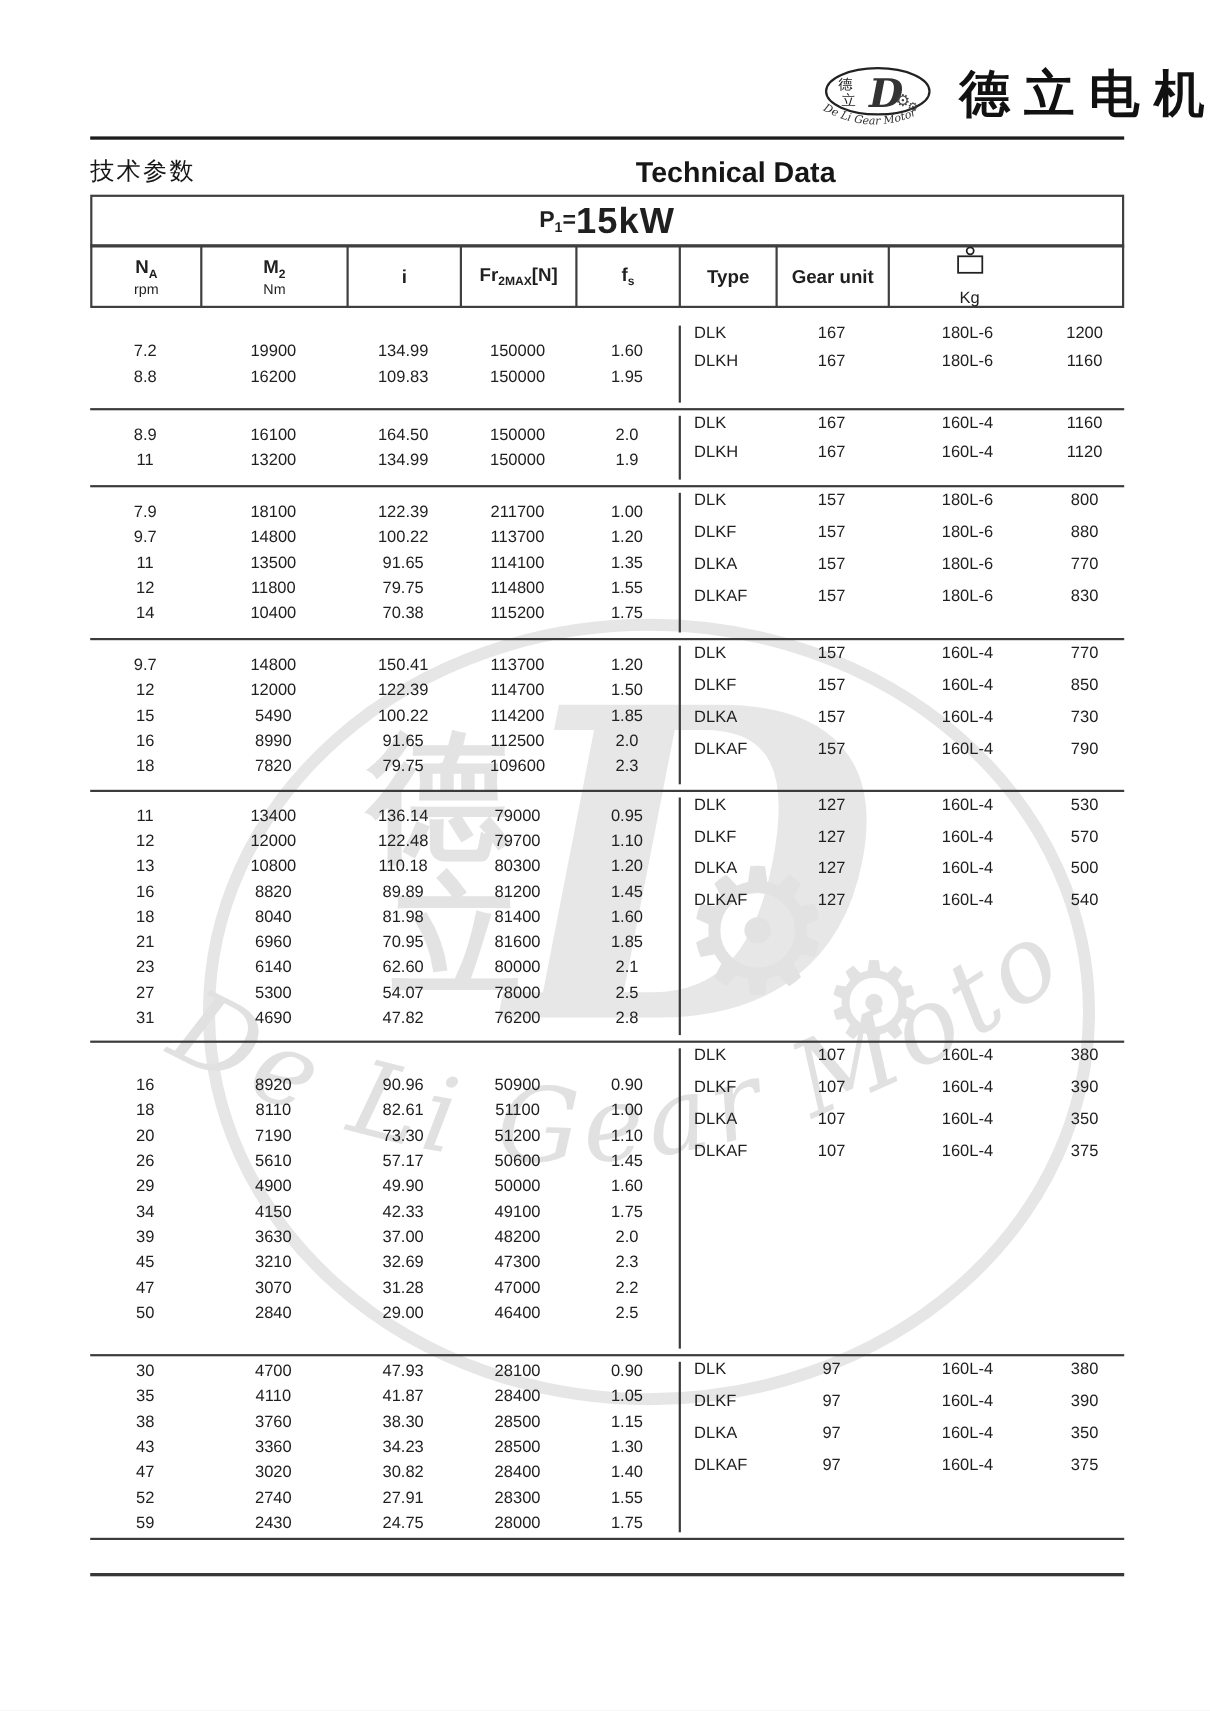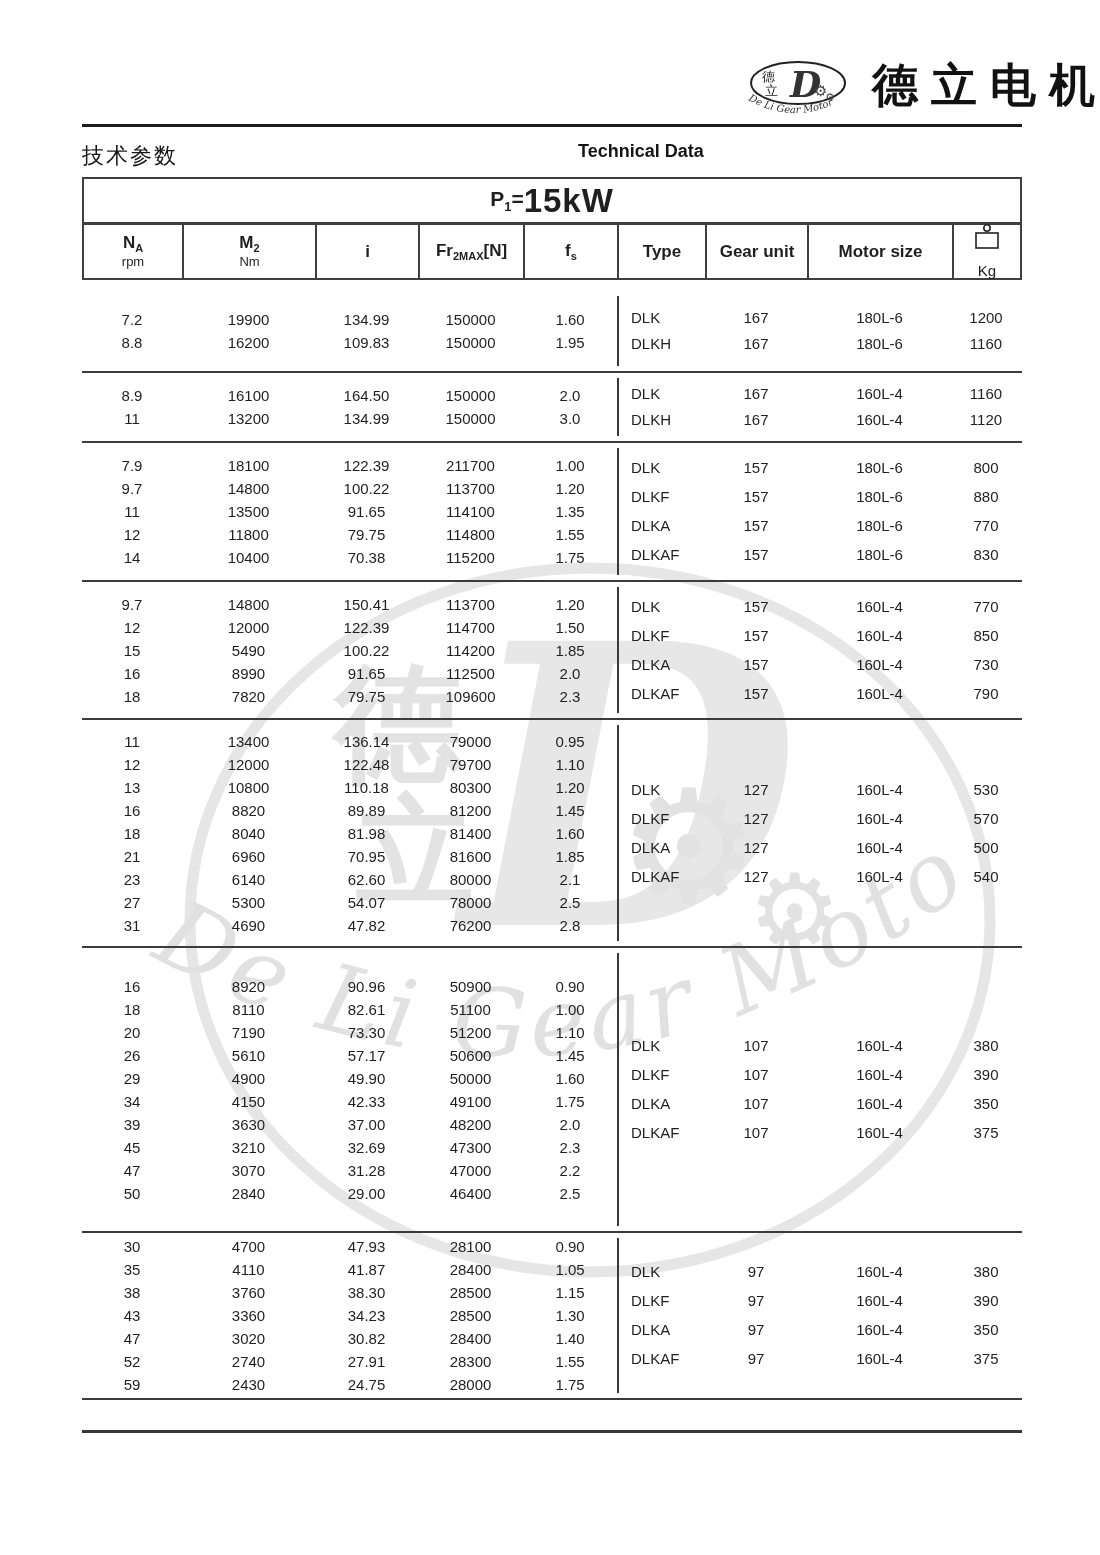--- a/index.html
+++ b/index.html
@@ -18,21 +18,21 @@
   .band{position:absolute;z-index:1;}
   
   .brand-row{top:48px;left:738px;display:flex;align-items:center;}
   .brand-name{
     font-family:"DejaVu Serif","Liberation Serif",serif;
     font-weight:bold;font-size:46px;letter-spacing:13px;
     color:#111;margin-left:12px;white-space:nowrap;
   }
   .top-rule{top:124px;left:82px;width:940px;height:3px;background:#1c1c1c;}
   .title-zh{top:141px;left:82px;font-size:22px;color:#161616;letter-spacing:2px;}
-  .title-en{top:141px;left:578px;font-size:18px;font-weight:bold;color:#161616;}
+  .title-en{top:141px;left:578px;font-size:26px;font-weight:bold;color:#161616;}
   .power-box{
     top:177px;left:82px;width:940px;height:48px;
     border:2px solid #3f3f3f;
     display:flex;align-items:center;justify-content:center;
   }
   .p-label{font-size:21px;font-weight:bold;}
   .p-label sub{font-size:13px;font-weight:bold;}
   .p-value{font-size:33px;font-weight:bold;letter-spacing:1px;}
   
   .thead{
@@ -55,21 +55,21 @@
   .group{
     display:flex;align-items:stretch;
     border-bottom:2px solid #3b3b3b;
   }
   .group:last-of-type{border-bottom:none;}
   .gleft{
     width:535px;display:flex;flex-direction:column;justify-content:center;
   }
   .gright{
     width:405px;position:relative;
-    display:flex;flex-direction:column;justify-content:center;
+    display:flex;flex-direction:column;justify-content:flex-start;
   }
   .gright::before{
     content:"";position:absolute;left:0;top:5px;bottom:5px;width:2px;background:#3a3a3a;
   }
   .drow{
     display:grid;grid-template-columns:100px 133px 103px 105px 94px;
     height:23px;line-height:23px;font-size:15px;text-align:center;
   }
   .srow{
     display:grid;grid-template-columns:88px 102px 145px 68px;
@@ -143,23 +143,20 @@
     </div>
     <div class="th">
       <div><span>f</span><sub>s</sub></div>
     </div>
     <div class="th">
       <div>Type</div>
     </div>
     <div class="th">
       <div>Gear unit</div>
     </div>
-    <div class="th">
-      <div>Motor size</div>
-    </div>
     <div class="th kg-cell">
       <svg width="32" height="27" viewBox="0 0 32 27">
         <circle cx="16" cy="4" r="3.2" fill="none" stroke="#222" stroke-width="1.6"></circle>
         <rect x="5" y="9" width="22" height="15" fill="none" stroke="#222" stroke-width="1.6"></rect>
       </svg>
       <div class="unit">Kg</div>
     </div>
   </div>
 
   <div class="band tbody" id="tbody">
@@ -202,21 +199,21 @@
             <div>16100</div>
             <div>164.50</div>
             <div>150000</div>
             <div>2.0</div>
           </div>
           <div class="drow">
             <div>11</div>
             <div>13200</div>
             <div>134.99</div>
             <div>150000</div>
-            <div>3.0</div>
+            <div>1.9</div>
           </div>
         </div>
         <div class="gright" style="gap: 2px;">
           <div class="srow">
             <div class="cell-type">DLK</div>
             <div>167</div>
             <div>160L-4</div>
             <div>1160</div>
           </div>
           <div class="srow">

